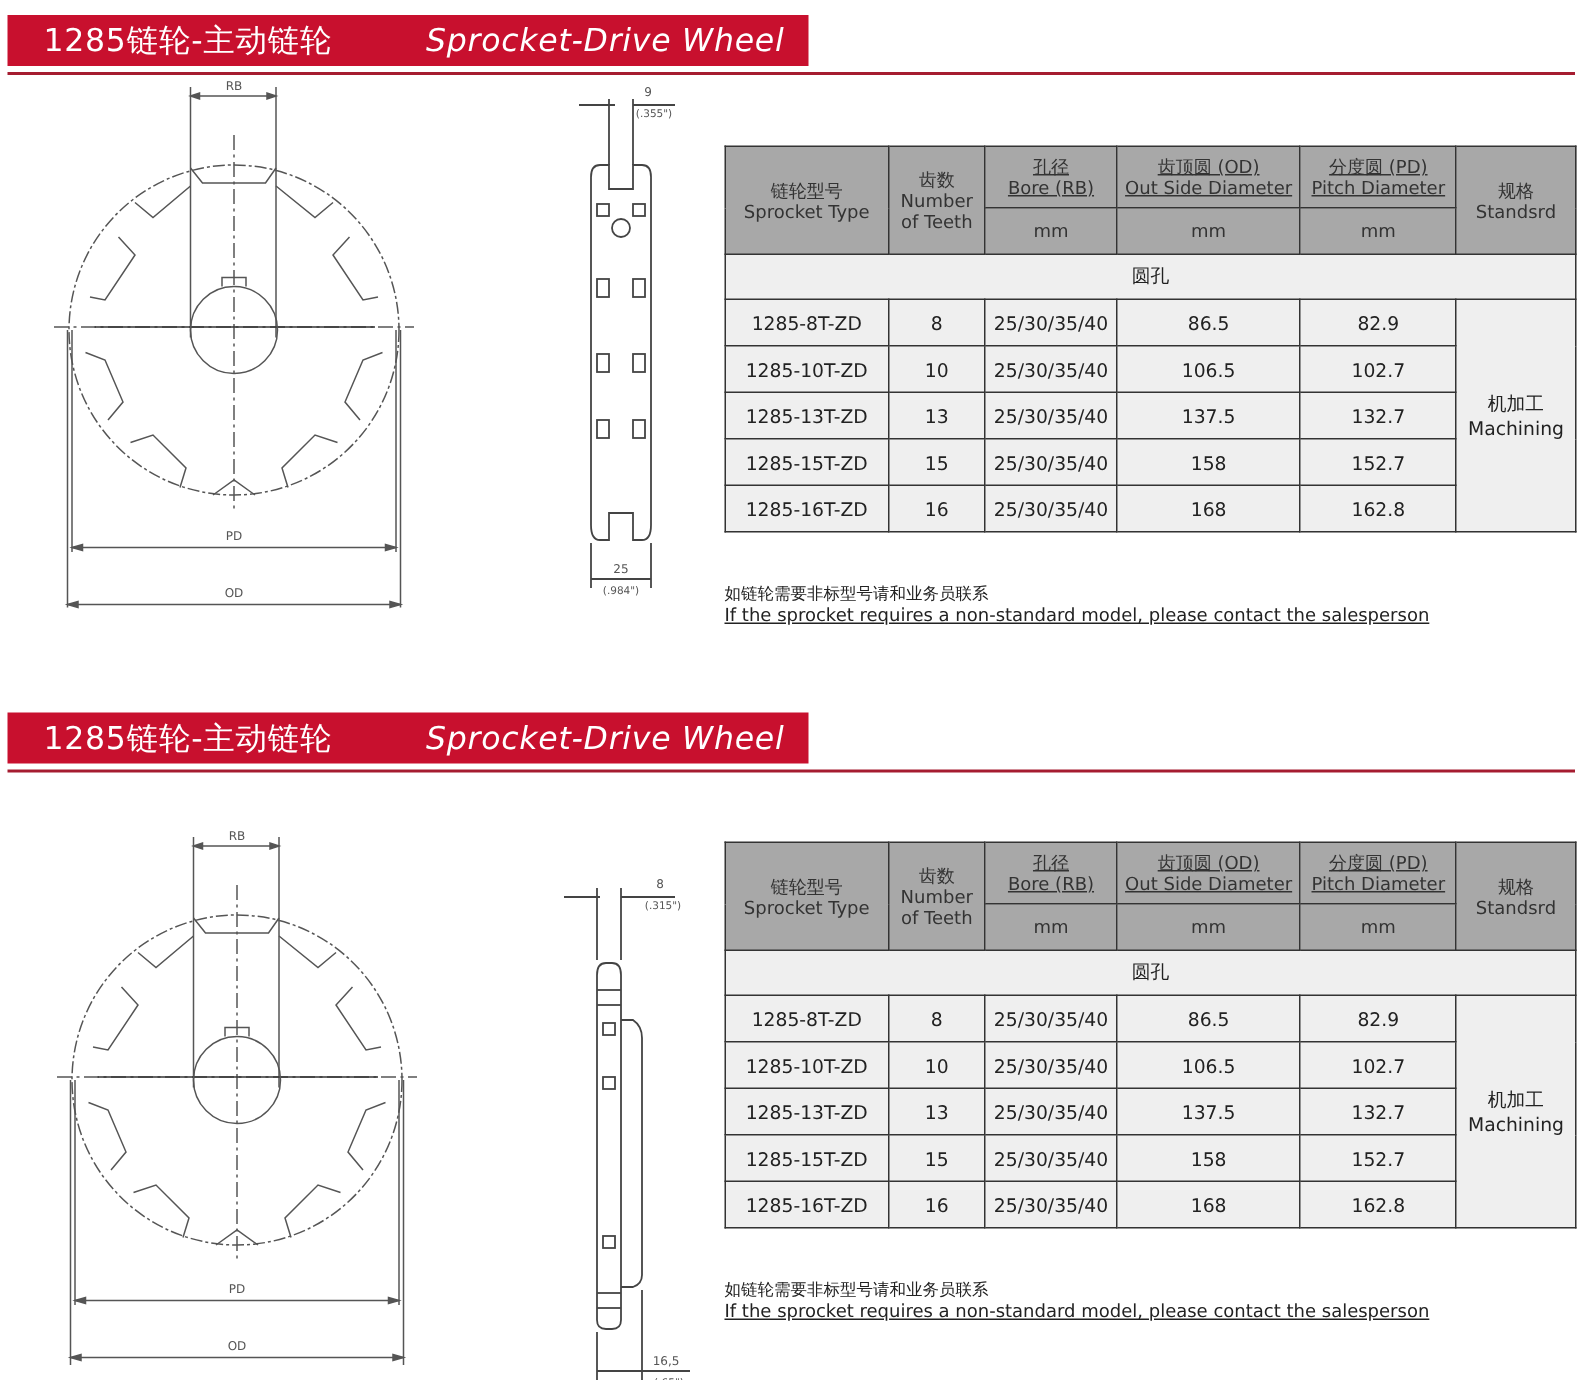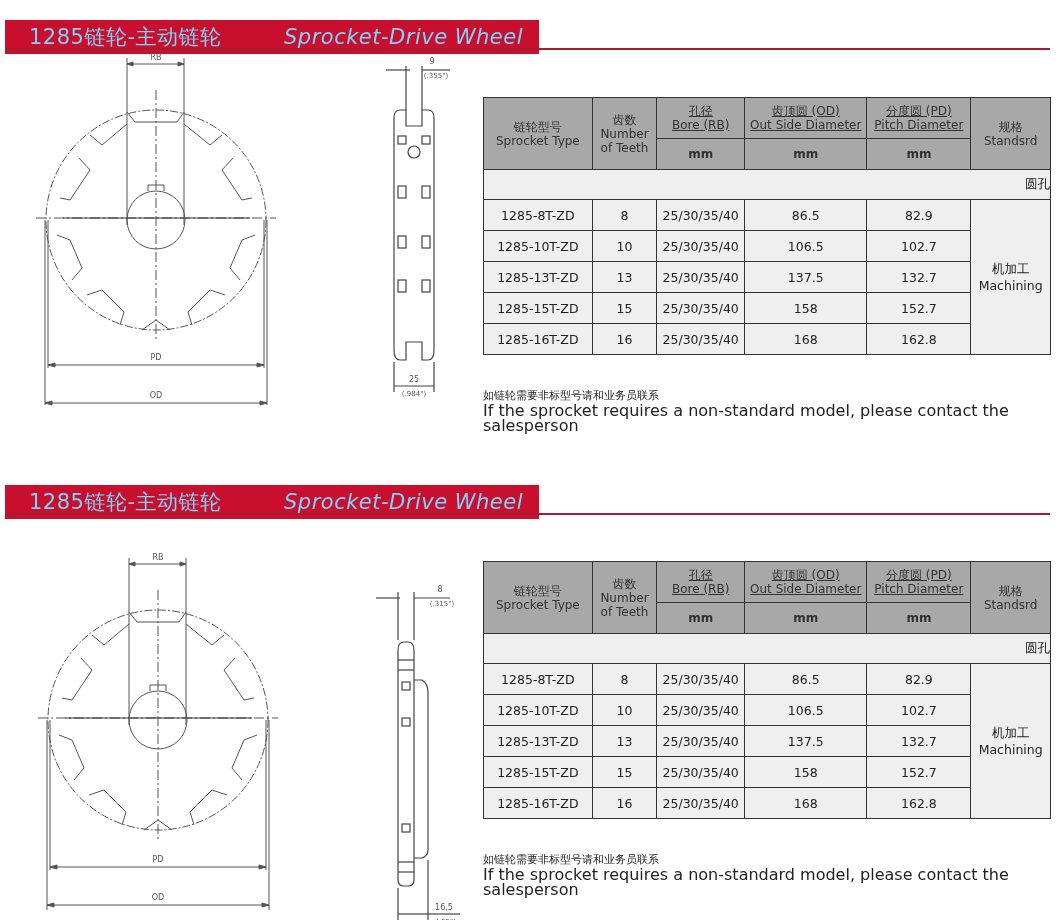--- a/index.html
+++ b/index.html
@@ -1,36 +1,36 @@
 <!DOCTYPE html>
 <html><head>
 <meta charset="utf-8">
 <style>
   html, body { margin:0; padding:0; background:#fff; }
   body { width:1060px; height:920px; position:relative; overflow:hidden;
          font-family:"DejaVu Sans", "Liberation Sans", sans-serif; color:#222; }
   .section { position:absolute; left:0; width:1060px; height:460px; }
   .s1 { top:0; } .s2 { top:465px; }
-  .title-bar { position:absolute; left:5px; top:20px; width:534px; height:34px; background:#c8102e;
-               color:#7dd3fc; font-size:21px; line-height:34px; white-space:nowrap; }
+  .title-bar { position:absolute; left:5px; top:10px; width:534px; height:34px; background:#c8102e;
+               color:#ffffff; font-size:21px; line-height:34px; white-space:nowrap; }
   .title-bar .cn { position:absolute; left:24px; letter-spacing:0.5px; }
   .title-bar .en { position:absolute; left:279px; letter-spacing:0.5px;font-style:italic; }
   .rule { position:absolute; left:5px; top:48px; width:1045px; height:2px; background:#a51c30; }
   .drawing { position:absolute; left:30px; top:50px; width:260px; height:360px; }
   .side { position:absolute; left:370px; top:50px; width:90px; height:360px; }
   table.spec { position:absolute; left:483px; top:97px; width:568px; border-collapse:collapse;
                font-size:12px; text-align:center; }
   table.spec td, table.spec th { border:1px solid #333; padding:0; }
   table.spec th { background:#a8a8a8; font-weight:normal; color:#333; line-height:14px; }
-  table.spec th.unit { height:30px;font-weight:bold; }
+  table.spec th.unit { height:30px; }
   table.spec th.h1 { height:40px;text-decoration:underline; }
   table.spec td { background:#efefef; height:30px; font-size:12.5px; color:#222; }
-  table.spec td.group { height:29px;text-align:right; }
+  table.spec td.group { height:29px; }
   .note { position:absolute; left:483px; top:367px; font-size:11px; line-height:15px; color:#222;margin-top:21px; }
-  .note .en { font-size:16px; }
+  .note .en { font-size:12px;text-decoration:underline; }
 </style>
 </head>
 <body>
 
 <div class="section s1">
   <div class="title-bar">
     <span class="cn">1285链轮-主动链轮</span>
     <span class="en">Sprocket-Drive Wheel</span>
   </div>
   <div class="rule"></div>

